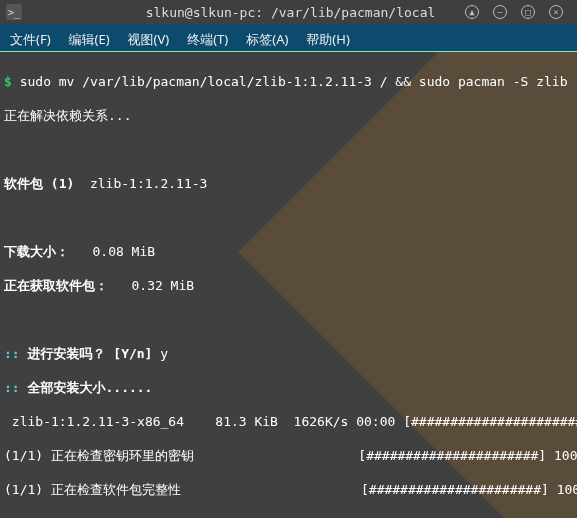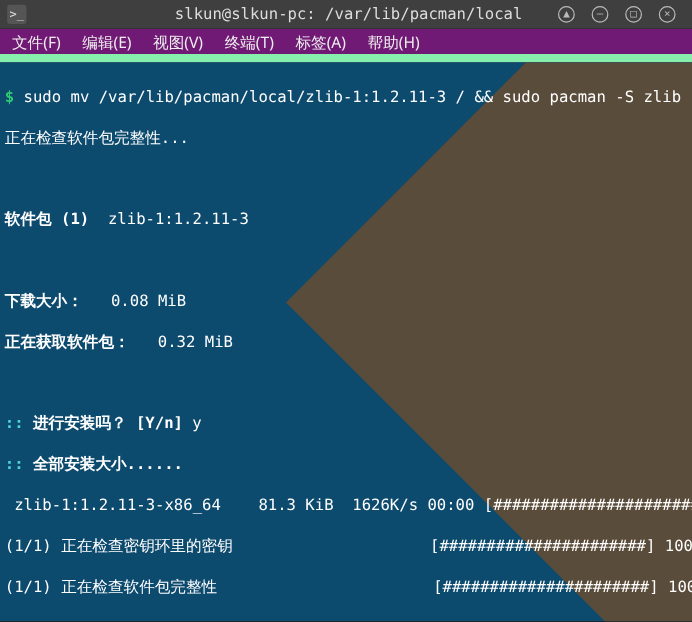--- a/index.html
+++ b/index.html
@@ -50,36 +50,36 @@
     display: flex;
     align-items: center;
     justify-content: center;
     cursor: pointer;
     font-size: 9px;
     color: #bbb;
     line-height: 1;
   }
   .menubar {
     height: 28px;
-    background: #701a75;
+    background: #0c4a6e;
     display: flex;
-    align-items: flex-start;
+    align-items: flex-end;
     padding: 0 6px;
     gap: 10px;
     color: #eee;
     font-family: "Noto Sans", sans-serif;
     font-size: 13px;
-    border-bottom: 7px solid #86efac;
+    border-bottom: 1px solid #86efac;
   }
   .menubar .item { padding: 2px 4px; cursor: pointer; }
   .terminal {
     position: absolute;
     top: 52px;
     left: 0; right: 0; bottom: 0;
-    background: #0c4a6e;
+    background: #404040;
     color: #fff;
     padding: 4px 4px;
     font-size: 13px;
     line-height: 17px;
     white-space: pre;
     overflow: hidden;
     font-family: "DejaVu Sans Mono", monospace;
   }
   .terminal::before {
     content: "";
@@ -118,21 +118,21 @@
   <div class="item">文件(F)</div>
   <div class="item">编辑(E)</div>
   <div class="item">视图(V)</div>
   <div class="item">终端(T)</div>
   <div class="item">标签(A)</div>
   <div class="item">帮助(H)</div>
 </div>
 
 <div class="terminal">
 <div class="line"><span class="green bold">$ </span><span>sudo mv /var/lib/pacman/local/zlib-1:1.2.11-3 / &amp;&amp; sudo pacman -S zlib</span></div>
-<div class="line">正在检查软件包完整性...</div>
+<div class="line">正在解决依赖关系...</div>
 <div class="line"> </div>
 <div class="line"><span class="bold">软件包 (1)</span><span>  zlib-1:1.2.11-3</span></div>
 <div class="line"> </div>
 <div class="line"><span class="bold">下载大小：</span><span>   0.08 MiB</span></div>
 <div class="line"><span class="bold">正在获取软件包：</span><span>   0.32 MiB</span></div>
 <div class="line"> </div>
 <div class="line"><span class="cyan bold">:: </span><span class="bold">进行安装吗？ [Y/n] </span><span>y</span></div>
 <div class="line"><span class="cyan bold">:: </span><span class="bold">全部安装大小......</span></div>
 <div class="line"><span> zlib-1:1.2.11-3-x86_64    81.3 KiB  1626K/s 00:00 </span><span class="hashrow">[######################]</span></div>
 <div class="line"><span>(1/1) 正在检查密钥环里的密钥                     </span><span class="hashrow">[######################]</span><span> 100%</span></div>

